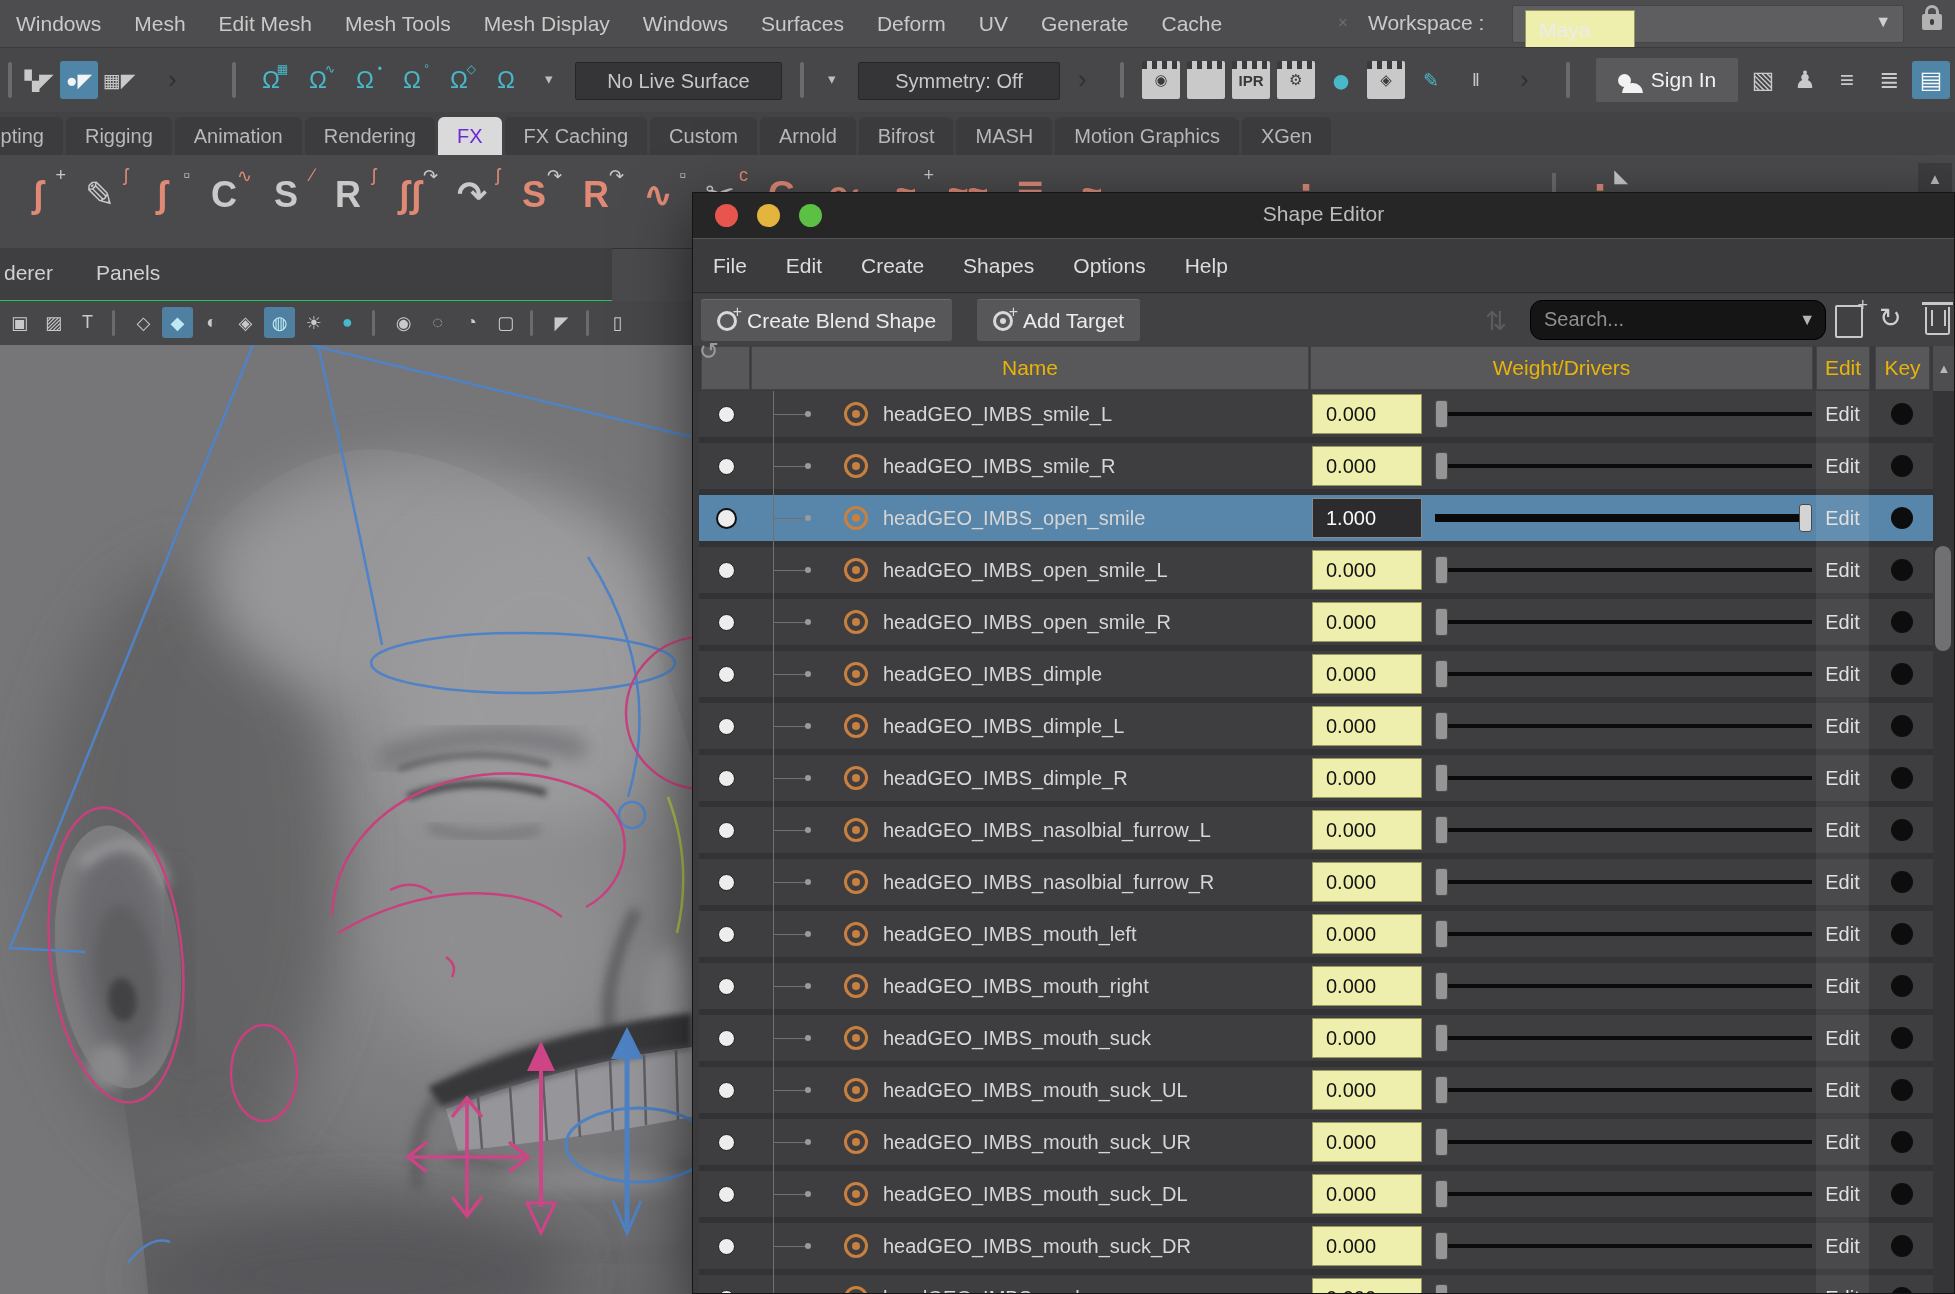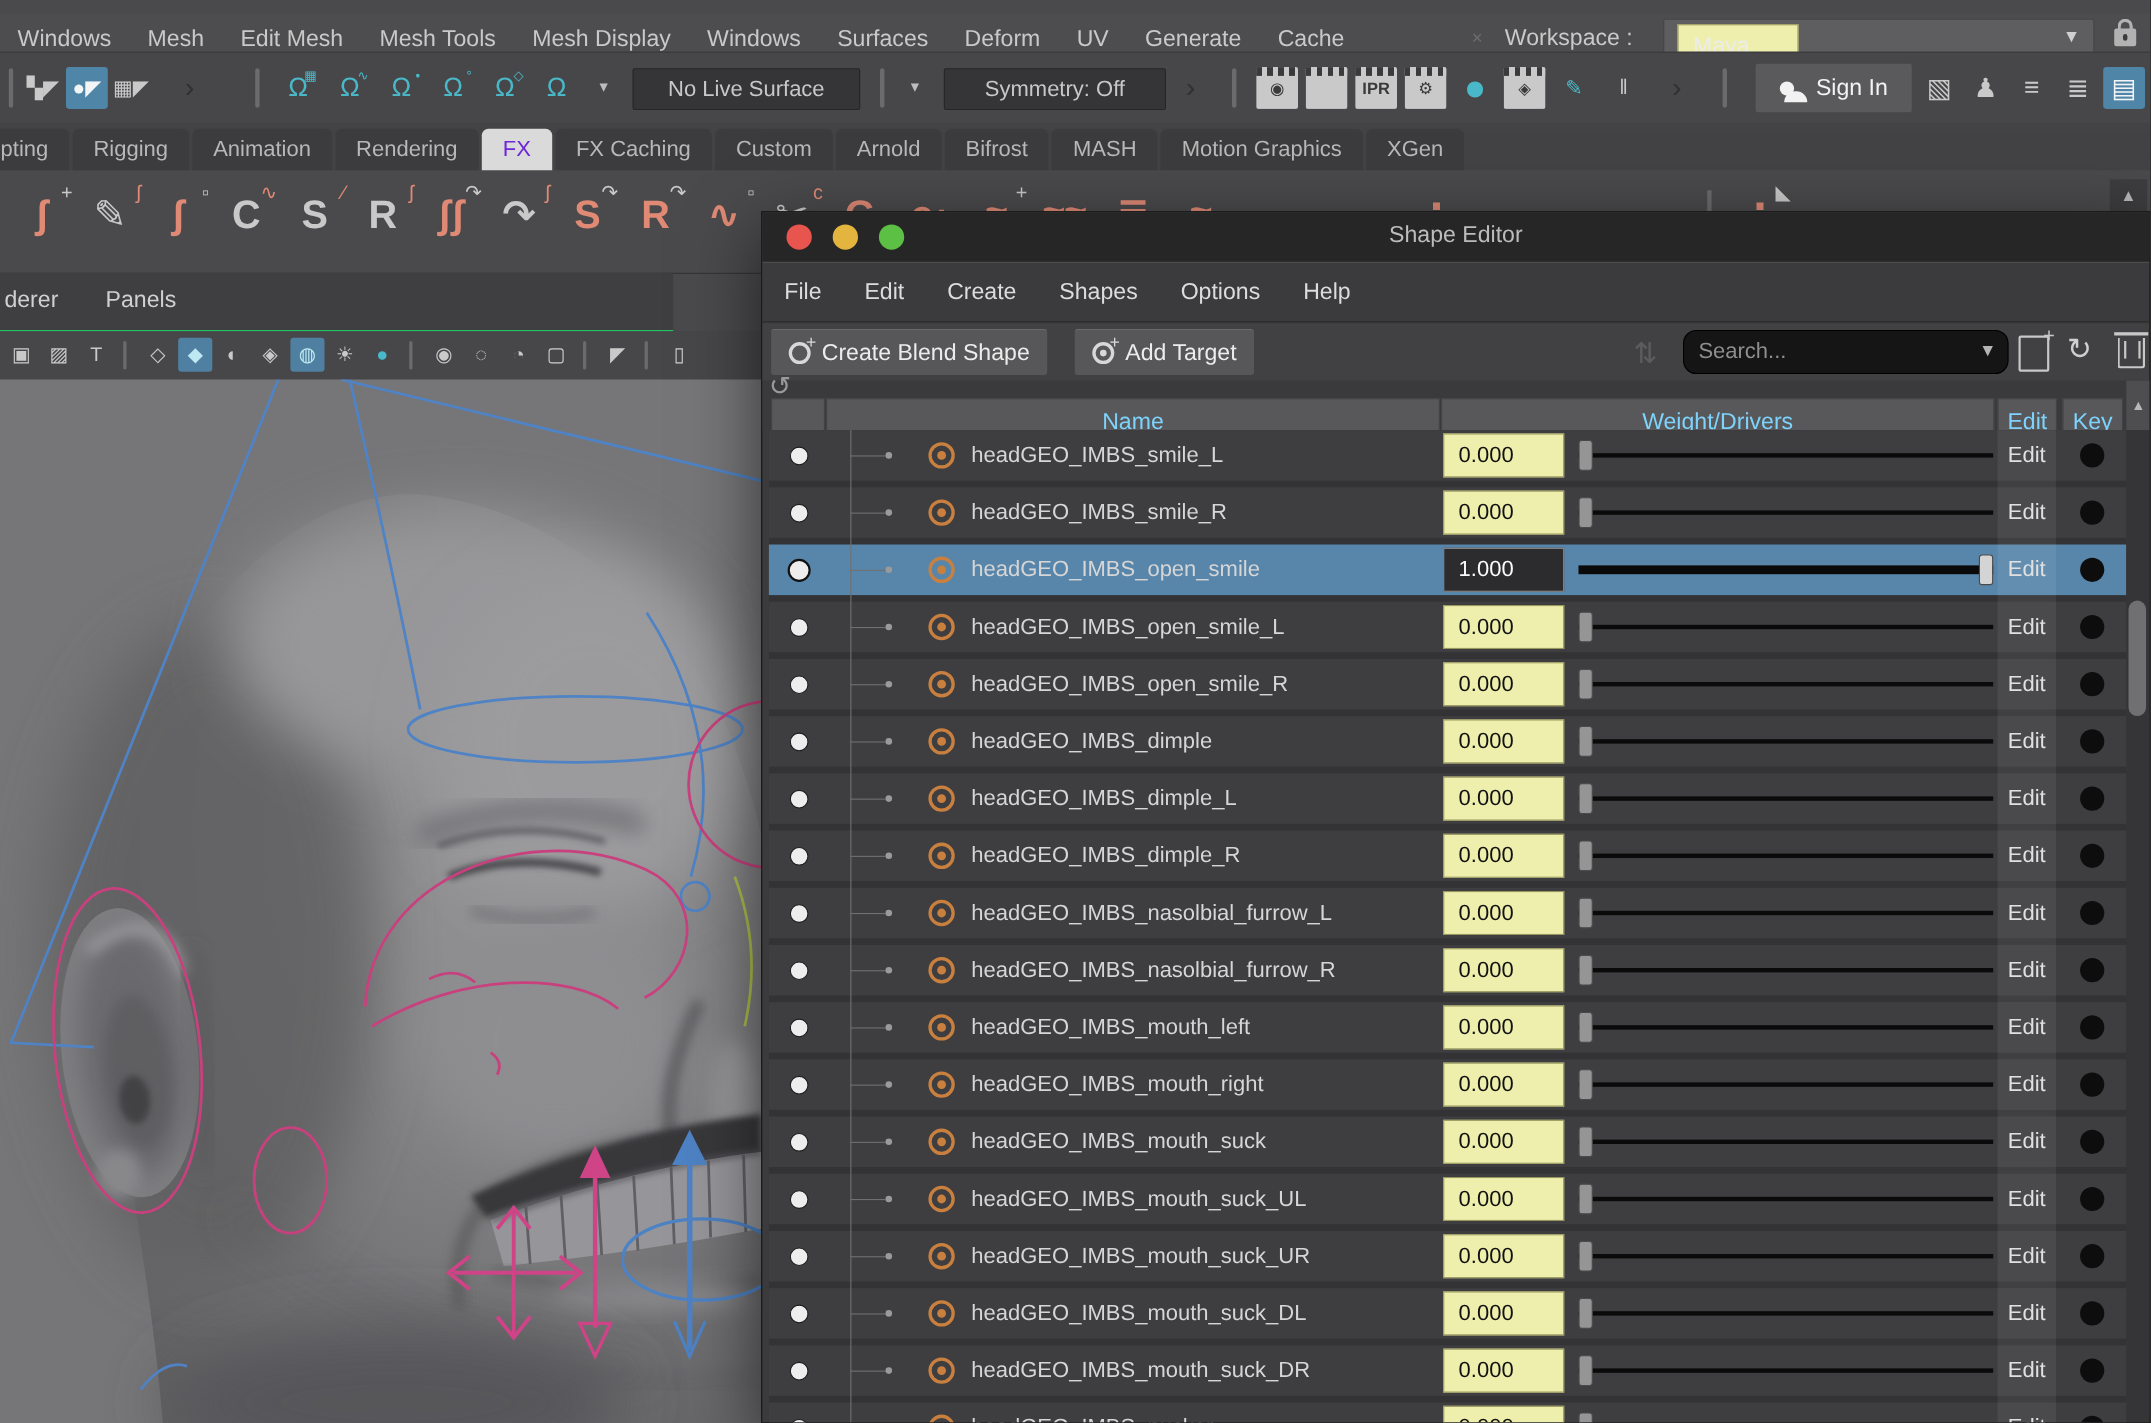--- a/index.html
+++ b/index.html
@@ -1,19 +1,19 @@
 <!DOCTYPE html>
 <html><head>
 <meta charset="utf-8">
 <style>
   html,body{margin:0;padding:0;background:#2b2b2b;}
   #root{position:relative;width:1955px;height:1294px;overflow:hidden;background:#4a4a4c;
         font-family:"Liberation Sans","DejaVu Sans",sans-serif;color:#cccccc;-webkit-font-smoothing:antialiased;}
   
-  #menubar{position:absolute;left:0;top:12px;width:1955px;height:47px;background:#4d4d4f;}
+  #menubar{position:absolute;left:0;top:0;width:1955px;height:47px;background:#4d4d4f;}
   #menubar-items{position:absolute;left:16px;top:0;height:47px;display:flex;align-items:center;gap:33px;}
   .mitem{font-size:21px;color:#c9c9c9;white-space:nowrap;cursor:default;}
   #ws-x{position:absolute;left:1338px;top:13px;font-size:17px;color:#6e6e6e;}
   #ws-label{position:absolute;left:1368px;top:11px;font-size:21px;color:#c9c9c9;}
   #ws-dd{position:absolute;left:1512px;top:5px;width:390px;height:36px;background:#5e5e60;border:1px solid #454547;border-radius:2px;}
   #ws-dd .val{position:absolute;left:12px;top:4px;font-size:21px;color:#ececec;}
   #ws-dd .caret{position:absolute;right:12px;top:7px;font-size:16px;color:#d0d0d0;}
   .lock{position:absolute;left:1922px;top:14px;width:20px;height:16px;background:#b2b2b2;border-radius:2px;}
   .lock:before{content:"";position:absolute;left:3px;top:-9px;width:8px;height:9px;border:3px solid #b2b2b2;border-bottom:none;border-radius:7px 7px 0 0;}
   .lock:after{content:"";position:absolute;left:8px;top:5px;width:4px;height:6px;background:#3c3c3c;border-radius:2px;}
@@ -86,22 +86,22 @@
   #se-search .caret{position:absolute;right:10px;top:10px;color:#b5b5b5;font-size:16px;}
   #se-newset{position:absolute;left:1142px;top:11px;width:24px;height:29px;border:2px solid #c8c8c8;border-radius:2px;}
   #se-newset:after{content:"+";position:absolute;right:-7px;top:-12px;font-size:18px;color:#c8c8c8;}
   #se-refresh{position:absolute;left:1186px;top:8px;font-size:27px;color:#cfcfcf;}
   #se-trash{position:absolute;left:1232px;top:13px;width:21px;height:26px;border:2px solid #c8c8c8;border-top:none;border-radius:0 0 3px 3px;}
   #se-trash:before{content:"";position:absolute;left:-5px;top:-5px;width:31px;height:3px;background:#c8c8c8;}
   #se-trash:after{content:"";position:absolute;left:4px;top:3px;width:11px;height:16px;border-left:2px solid #c8c8c8;border-right:2px solid #c8c8c8;}
   #se-cycle{position:absolute;left:6px;top:144px;font-size:24px;color:#9a9a9a;z-index:6;}
   
   #se-header{position:absolute;left:0;top:153px;width:100%;height:45px;background:#3a3a3c;}
-  .hcell{position:absolute;top:16px;height:44px;background:#58585a;border:1px solid #434345;box-sizing:border-box;
-         font-size:21px;color:#7dd3fc;text-align:center;line-height:42px;text-decoration:underline;}
+  .hcell{position:absolute;top:0;height:44px;background:#58585a;border:1px solid #434345;box-sizing:border-box;
+         font-size:21px;color:#eab308;text-align:center;line-height:42px;}
   #hc0{left:8px;width:49px;} #hc-name{left:58px;width:558px;} #hc-weight{left:617px;width:503px;}
   #hc-edit{left:1123px;width:54px;} #hc-key{left:1182px;width:55px;}
   #se-upbtn{position:absolute;left:1240px;top:153px;width:22px;height:45px;background:#4e4e50;color:#b8b8b8;font-size:13px;text-align:center;line-height:45px;}
   
   #rows{position:absolute;left:6px;top:198px;width:1234px;height:904px;background:#333335;}
   .se-row{position:absolute;left:0;width:1234px;height:46px;background:#3e3e40;}
   .se-row.selected{background:#5886aa;}
   .tgl{position:absolute;left:19px;top:15px;width:17px;height:17px;border-radius:50%;background:#ededed;border:1px solid #1d1d1d;box-sizing:border-box;}
   .se-row.selected .tgl{left:17px;top:13px;width:21px;height:21px;border:2px solid #111;}
   .tree-h{position:absolute;left:74px;top:23px;width:32px;height:1px;background:#707070;}

